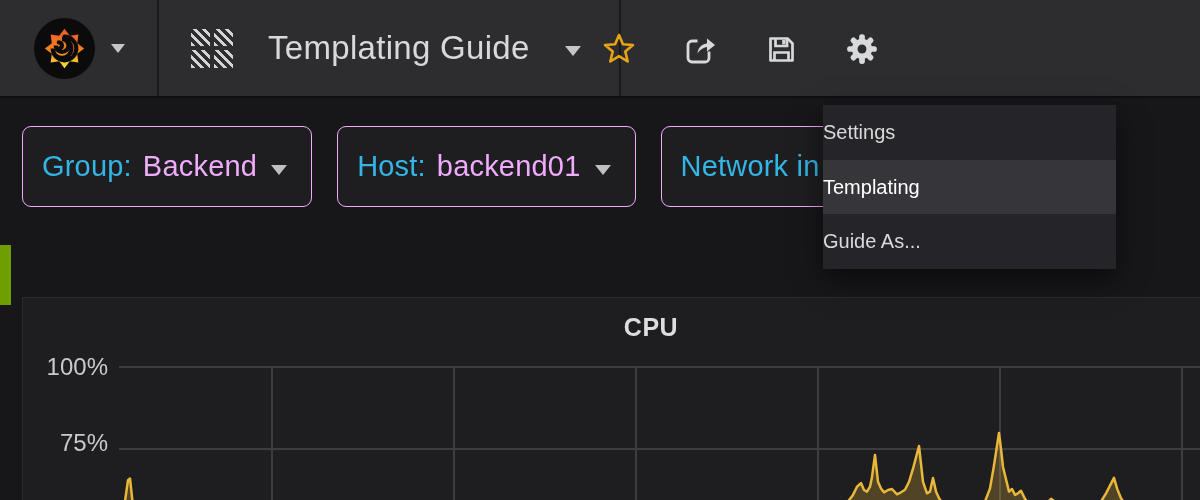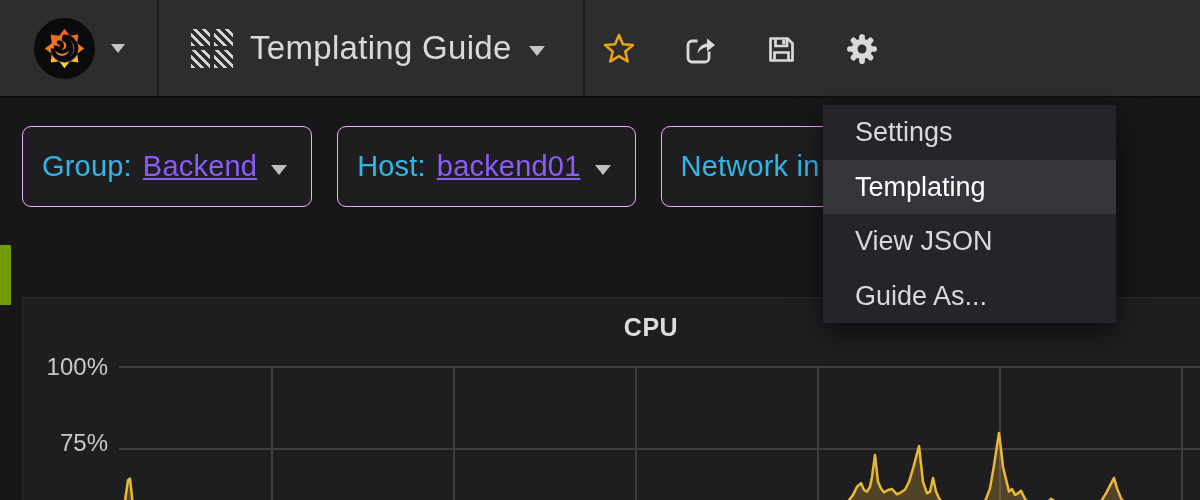--- a/index.html
+++ b/index.html
@@ -18,41 +18,41 @@
     position:absolute; top:0; left:0; width:1200px; height:98px;
     background:#2d2d30; border-bottom:2px solid #0e0e10;
     display:flex; align-items:stretch;
   }
   .logo-block { width:157px; display:flex; align-items:center; padding-left:33px; gap:15px; cursor:pointer; }
   .logo-svg { width:63px; height:63px; display:block; }
   .caret-down { width:0; height:0; border-left:8px solid transparent; border-right:8px solid transparent; border-top:10px solid #c4c5c6; }
   .caret-sm  { border-left-width:7px; border-right-width:7px; border-top-width:9px; }
 
   .title-block {
-    display:flex; align-items:center; gap:17px; padding:0 38px 0 32px;
+    display:flex; align-items:center; gap:35px; padding:0 38px 0 32px;
     border-left:2px solid #1a1a1c; border-right:2px solid #1a1a1c; cursor:pointer;
   }
   .grid-icon { width:42px; height:39px; display:grid; grid-template-columns:1fr 1fr; grid-template-rows:1fr 1fr; gap:4px; }
   .grid-icon span { background:repeating-linear-gradient(45deg,#d3d4d5 0 3px, rgba(0,0,0,0) 3px 6.5px); }
   .dash-title { font-size:33px; color:#d8d9da; letter-spacing:.3px; }
   .title-block .caret-down { margin-top:6px; }
 
   .nav-actions { position:absolute; left:602px; top:0; height:98px; display:flex; align-items:center; gap:47px; }
   .icon-btn { width:34px; height:34px; display:flex; align-items:center; justify-content:center; }
   .icon-btn svg { width:34px; height:34px; display:block; }
 
   
   .var-row { position:absolute; top:126px; left:22px; display:flex; gap:25px; }
   .var-btn {
     height:81px; background:#1e1e21; border:1px solid #f0abfc; border-radius:9px;
     display:flex; align-items:center; padding:0 24px 0 19px; font-size:29px; letter-spacing:.2px;
     white-space:nowrap; cursor:pointer;
   }
   .var-label { color:#33b5e5; }
-  .var-value { color:#8b5cf6; margin-left:11px;text-decoration:underline; }
+  .var-value { color:#f0abfc; margin-left:11px; }
   .var-caret { width:0; height:0; border-left:8px solid transparent; border-right:8px solid transparent;
                border-top:10px solid #bfc0c1; margin-left:14px; margin-top:6px; }
   .var-btn:nth-child(3) { min-width:360px; }
 
   
   .row-handle { position:absolute; left:0; top:245px; width:11px; height:60px; background:#6f9e00; }
 
   
   .panel {
     position:absolute; left:22px; top:297px; width:1258px; height:270px;
@@ -62,22 +62,22 @@
                  font-size:25px; font-weight:bold; color:#dcdddd; letter-spacing:.5px; cursor:pointer; }
   .chart-svg { position:absolute; left:0; top:0; width:1258px; height:270px; }
   .ytick { position:absolute; width:85px; text-align:right; transform:translateY(-50%);
            font-size:24px; color:#c9cacb; }
 
   
   .menu {
     position:absolute; left:823px; top:105px; width:293px; z-index:10;
     background:#252529; box-shadow:0 10px 26px rgba(0,0,0,.55);
   }
-  .menu-item { height:54.5px; line-height:54.5px; padding-left:32px;
-               font-size:27px; color:#d8d9da; cursor:pointer; white-space:nowrap; }
+  .menu-item { height:54.5px; line-height:54.5px; 
+               font-size:20px; color:#d8d9da; cursor:pointer; white-space:nowrap; }
   .menu-item.active { background:#35353a; color:#ffffff; }
 </style>
 </head>
 <body>
 
 <div class="navbar">
   <div class="logo-block">
     <svg class="logo-svg" viewBox="0 0 64 64">
       <defs>
         <linearGradient id="flame" x1="0" y1="0" x2="0" y2="1">
@@ -176,15 +176,14 @@
   <div class="panel-title">CPU</div>
   <div id="yticks">
       <div class="ytick" style="top: 69px;">100%</div>
       <div class="ytick" style="top: 145px;">75%</div>
     </div>
 </div>
 
 <div class="menu">
     <div class="menu-item">Settings</div>
     <div class="menu-item active">Templating</div>
-    <div class="menu-item">View JSON</div>
     <div class="menu-item">Guide As...</div>
   </div>
 
 </body></html>

